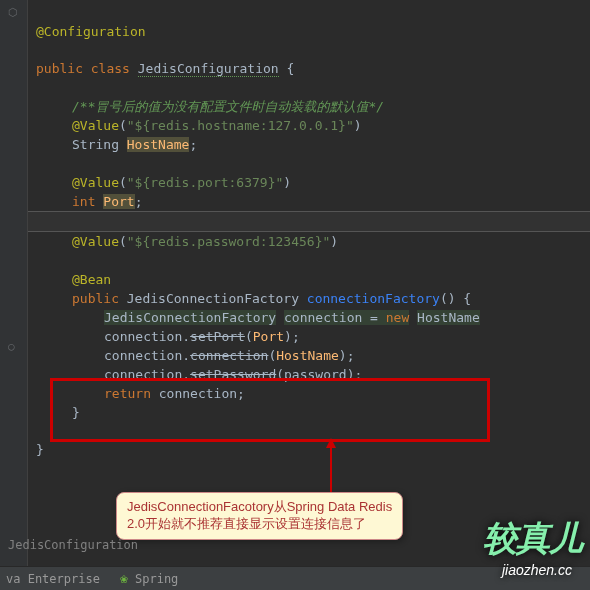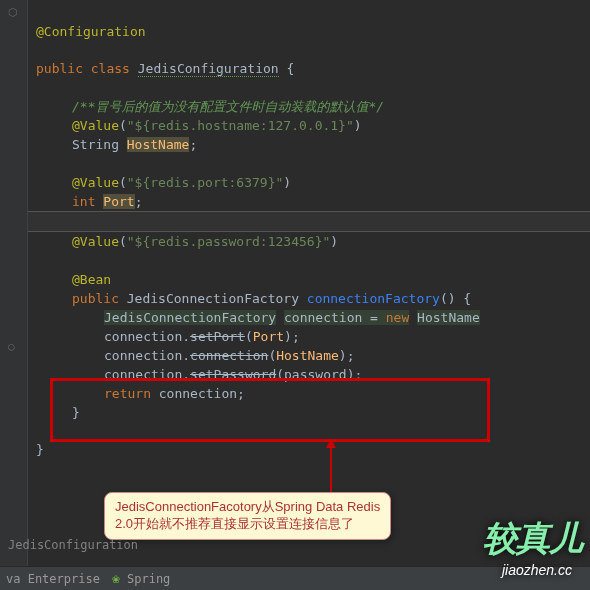--- a/index.html
+++ b/index.html
@@ -60,21 +60,21 @@
   position: absolute;
   left: 50px;
   top: 378px;
   width: 440px;
   height: 64px;
   border: 3px solid #cc0000;
   pointer-events: none;
 }
 .callout {
   position: absolute;
-  left: 104px;
+  left: 116px;
   top: 492px;
   background: #fef8d4;
   border: 1px solid #c88;
   border-radius: 8px;
   padding: 6px 10px;
   font-family: Arial, sans-serif;
   font-size: 13px;
   color: #aa3333;
   line-height: 1.3;
   box-shadow: 2px 2px 6px rgba(0,0,0,0.3);
@@ -129,21 +129,21 @@
   position: absolute;
   left: 0;
   bottom: 0;
   width: 100%;
   height: 24px;
   background: #3c3f41;
   border-top: 1px solid #282828;
   display: flex;
   align-items: center;
   padding-left: 6px;
-  gap: 12px;
+  gap: 20px;
   font-size: 12px;
   color: #999;
 }
 .spring-icon {
   color: #6db33f;
   font-size: 13px;
 }
 </style>
 </head>
 <body>

